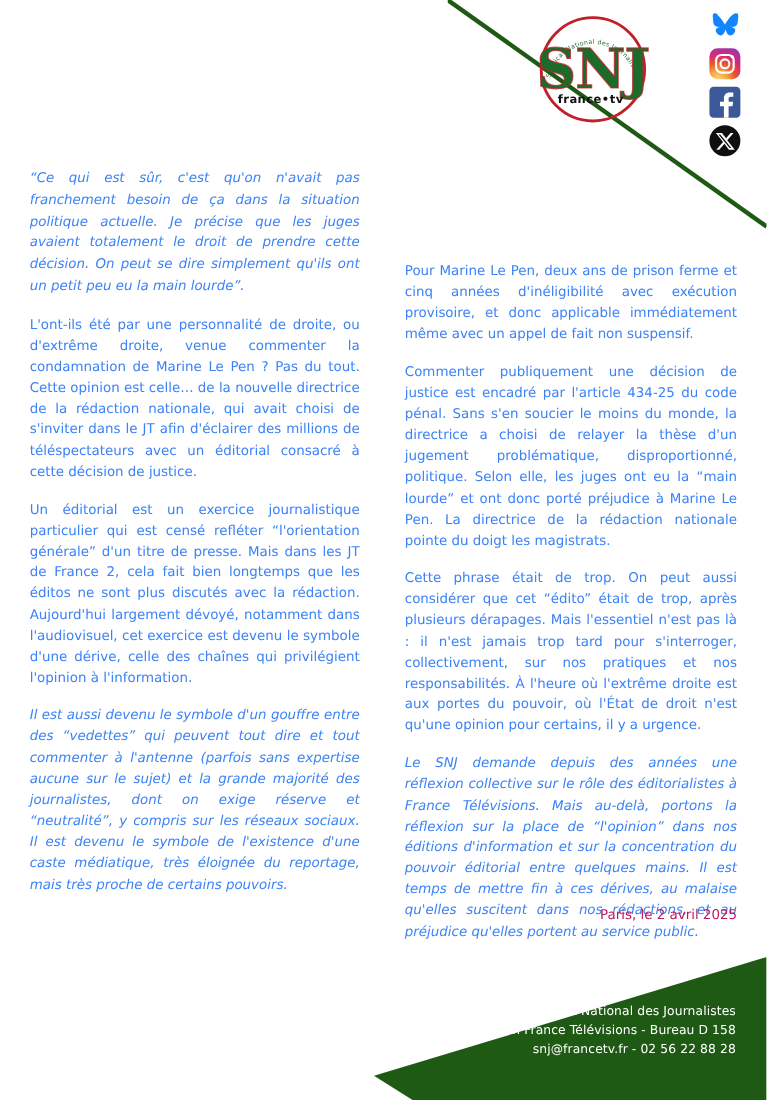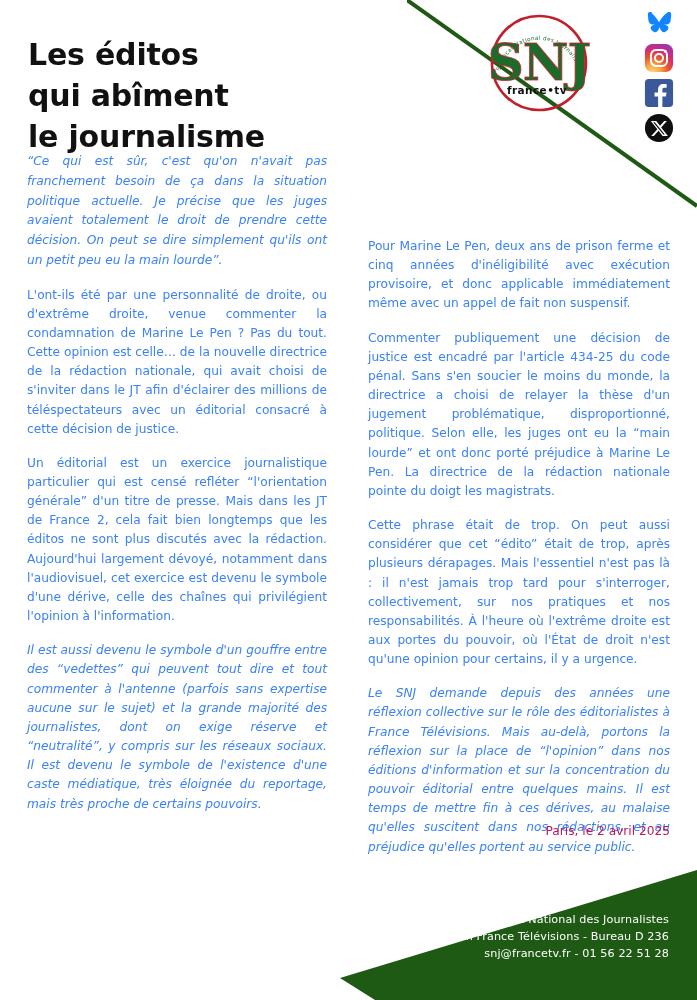--- a/index.html
+++ b/index.html
@@ -140,25 +140,20 @@
 </style>
 </head>
 <body>
 
 <div id="page">
 
   <svg class="deco-diagonal" viewBox="0 0 290 215" preserveAspectRatio="none" aria-hidden="true">
     <line x1="0" y1="0" x2="290" y2="206" stroke="#1f5a14" stroke-width="4"></line>
   </svg>
 
-  <h1 class="headline">
-    <span class="hl">Les éditos</span>
-    <span class="hl">qui abîment</span>
-    <span class="hl">le journalisme</span>
-  </h1>
 
   <div class="logo-wrap">
     <svg viewBox="0 0 118 118" width="118" height="118" aria-hidden="true">
       <defs>
         <path id="arcPath" d="M 20,63 A 40,40 0 0 1 98,63" fill="none"></path>
       </defs>
       <circle cx="59" cy="55" r="47" fill="none" stroke="#c0202a" stroke-width="2.6"></circle>
       <text font-family="'DejaVu Sans','Liberation Sans',sans-serif" font-size="5.6" fill="#1d6b2b" letter-spacing="0.35">
         <textPath href="#arcPath" startOffset="50%" text-anchor="middle">Syndicat National des Journalistes</textPath>
       </text>
@@ -217,17 +212,17 @@
   </div>
 
   <div class="dateline">Paris, le 2 avril 2025</div>
 
   <svg class="footer-shape" viewBox="0 0 697 130" preserveAspectRatio="none" aria-hidden="true">
     <polygon points="697,0 697,130 375,130 340,108 697,0" fill="#1f5a14"></polygon>
   </svg>
 
   <div class="footer-text">
     <span>Syndicat National des Journalistes</span>
-    <span>Maison France Télévisions - Bureau D 236</span>
-    <span>snj@francetv.fr - 01 56 22 51 28</span>
+    <span>Maison France Télévisions - Bureau D 158</span>
+    <span>snj@francetv.fr - 02 56 22 88 28</span>
   </div>
 
 </div>
 
 </body></html>

